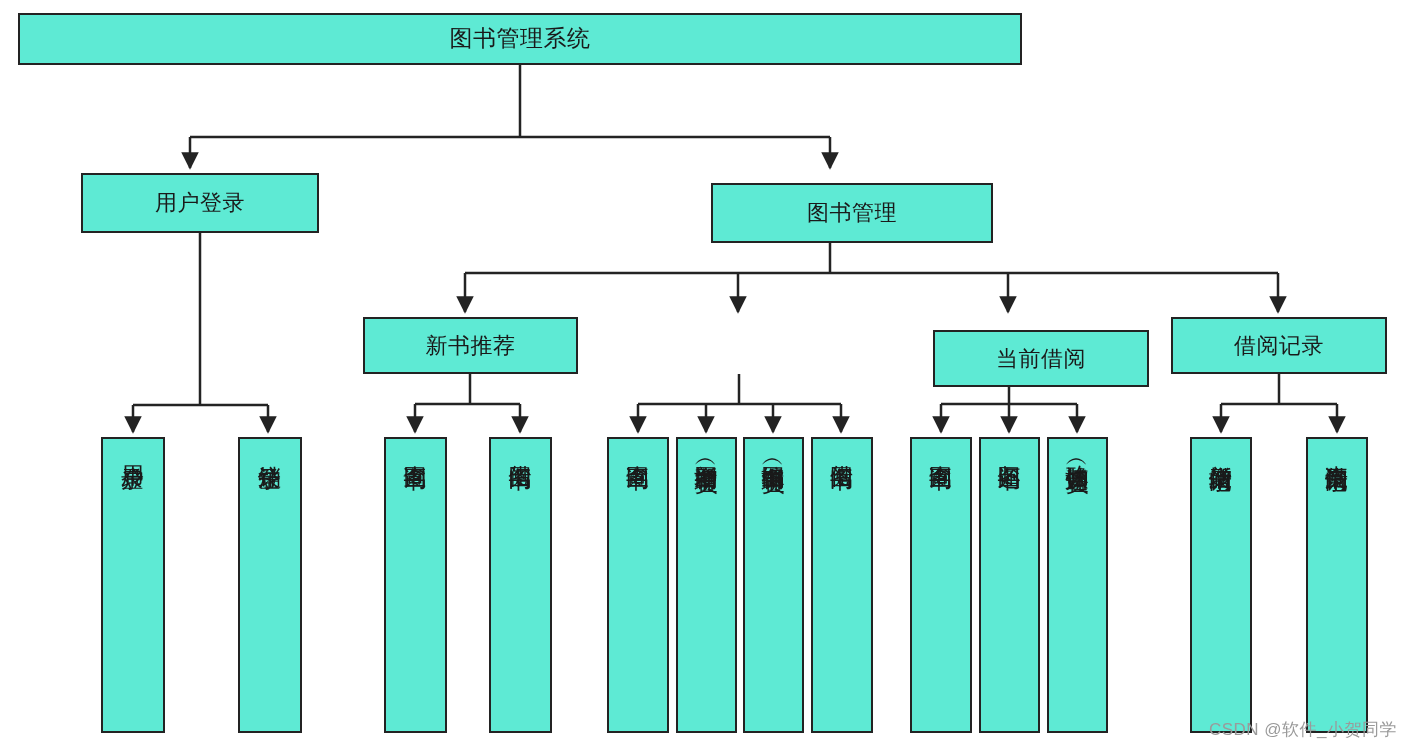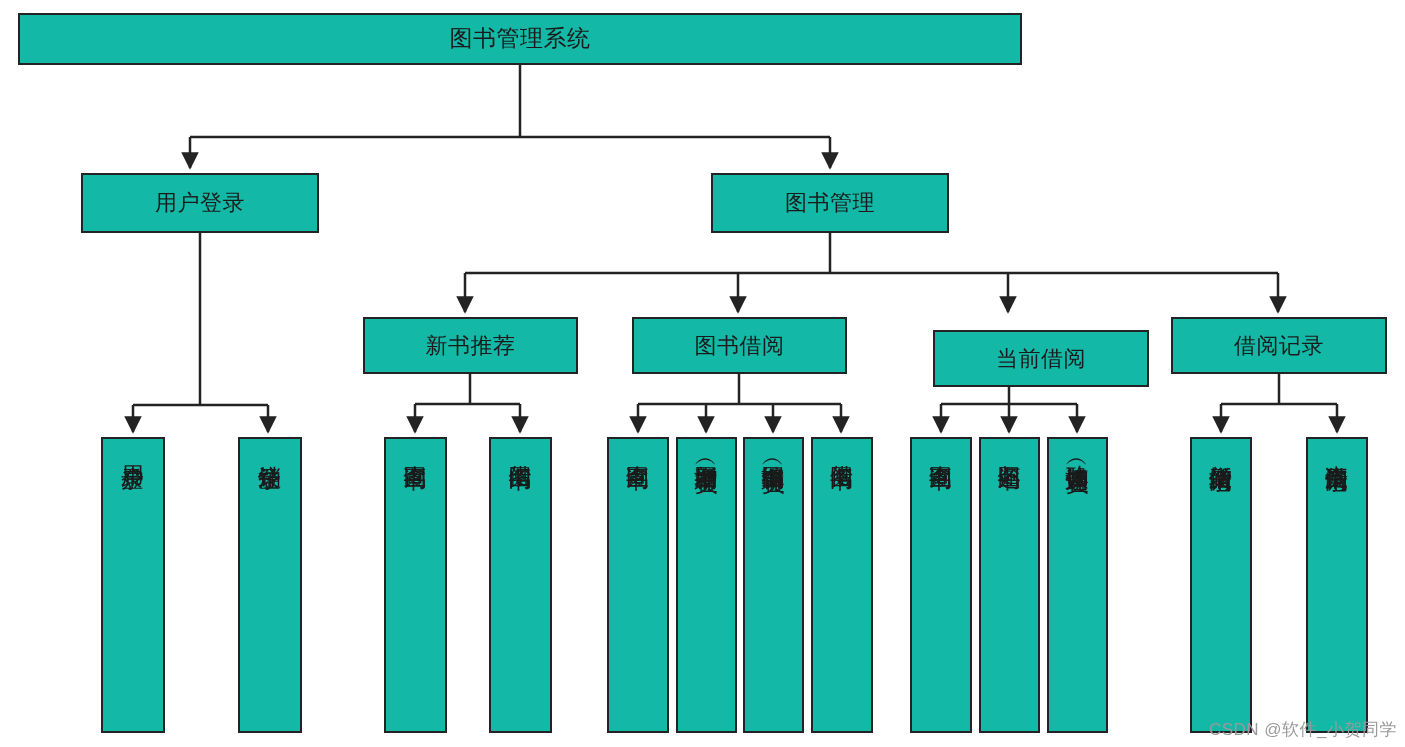--- a/index.html
+++ b/index.html
@@ -22,21 +22,21 @@
     position: absolute;
     left: 0;
     top: 0;
     width: 1405px;
     height: 747px;
     pointer-events: none;
   }
   .node {
     position: absolute;
     box-sizing: border-box;
-    background: #14b8a6;
+    background: #5eead4;
     border: 2px solid #232323;
     display: flex;
     align-items: center;
     justify-content: center;
     text-align: center;
     color: #1a1a1a;
     z-index: 2;
   }
   .node-label {
     display: block;
@@ -131,31 +131,28 @@
   </svg>
 
   <div class="node h root" style="left:18px; top:13px; width:1004px; height:52px;">
     <span class="node-label">图书管理系统</span>
   </div>
 
   <div class="node h" style="left:81px; top:173px; width:238px; height:60px;">
     <span class="node-label">用户登录</span>
   </div>
 
-  <div class="node h" style="left:711px; top:173px; width:238px; height:60px;justify-content:center;">
+  <div class="node h" style="left:711px; top:183px; width:282px; height:60px;justify-content:center;">
     <span class="node-label">图书管理</span>
   </div>
 
   <div class="node h" style="left:363px; top:317px; width:215px; height:57px;align-items:center;">
     <span class="node-label">新书推荐</span>
   </div>
 
-  <div class="node h" style="left:632px; top:317px; width:215px; height:57px;">
-    <span class="node-label">图书借阅</span>
-  </div>
 
   <div class="node h" style="left:901px; top:330px; width:216px; height:57px;margin-left:32px;">
     <span class="node-label">当前借阅</span>
   </div>
 
   <div class="node h" style="left:1171px; top:317px; width:216px; height:57px;">
     <span class="node-label">借阅记录</span>
   </div>
 
   <div class="node v" style="left:101px; top:437px; width:64px; height:296px;">

